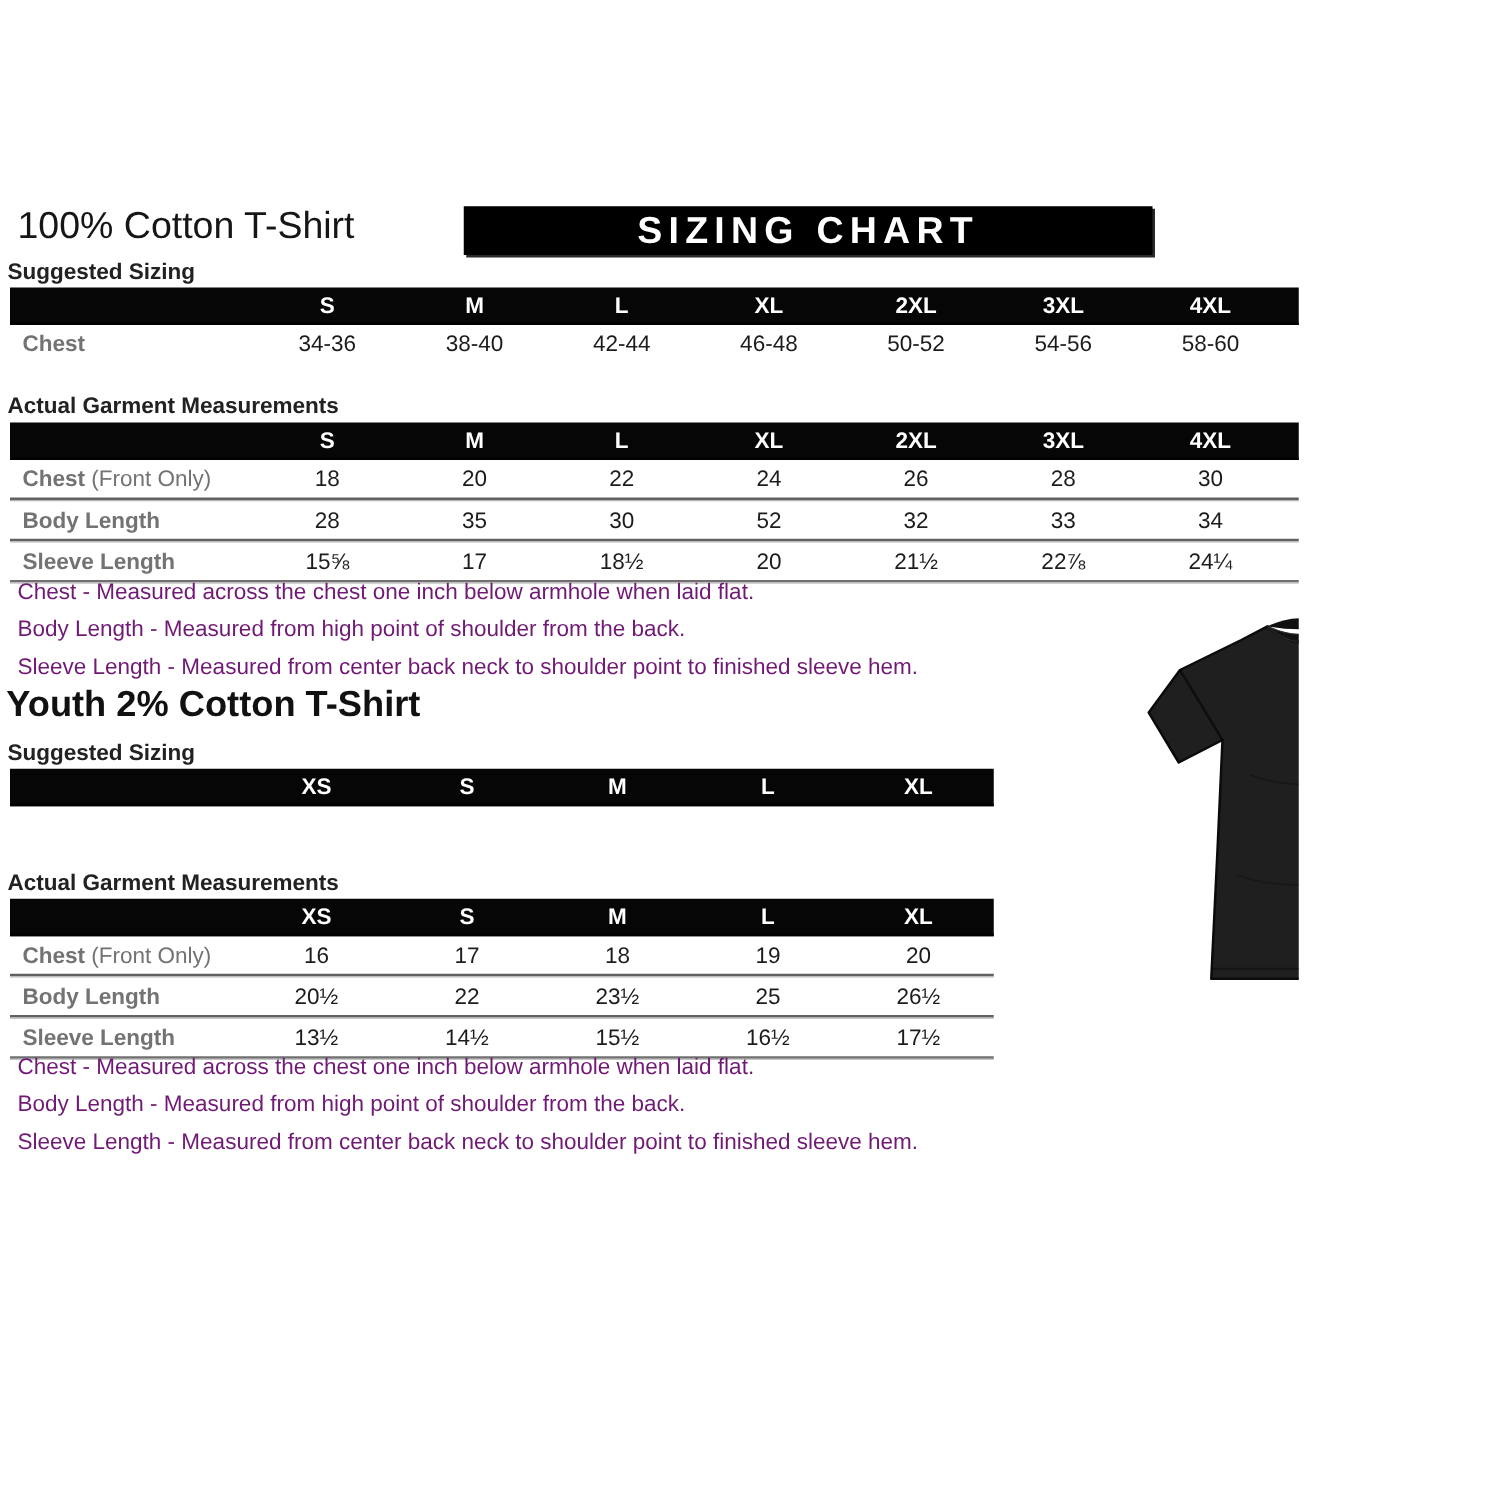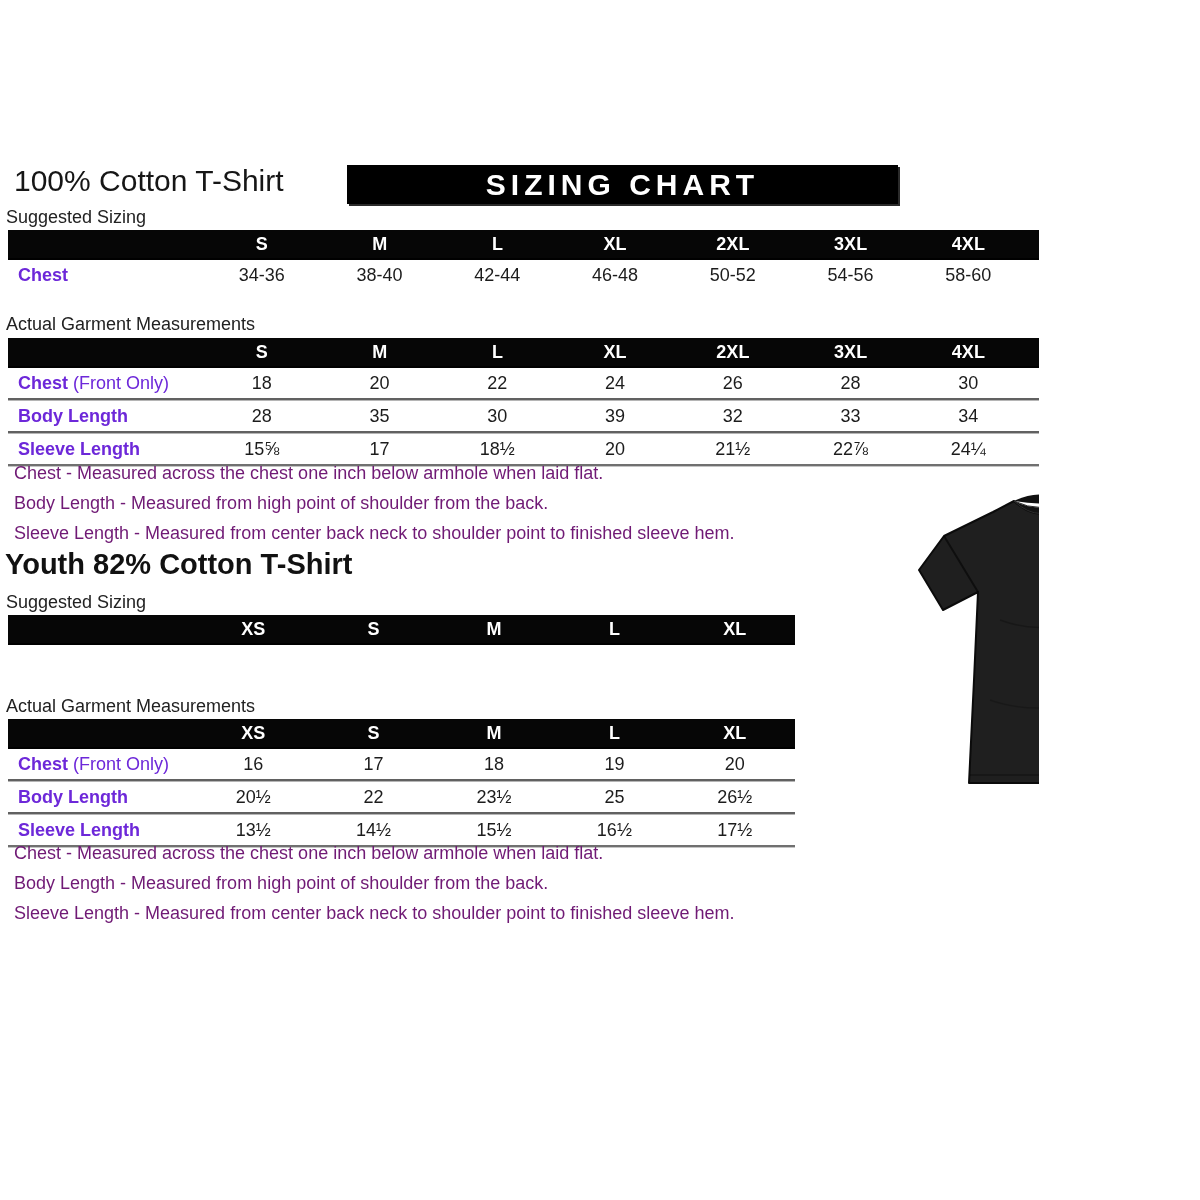--- a/index.html
+++ b/index.html
@@ -10,33 +10,34 @@
   }
   .abs { position:absolute; }
 
   .page-title { font-size:30px; font-weight:400; color:#161616; white-space:nowrap; }
   .youth-title { font-size:29px; font-weight:700; color:#111; white-space:nowrap; }
 
   .banner {
     background:#000; color:#fff; display:flex; align-items:center; justify-content:center;
     font-weight:700; font-size:30px; letter-spacing:5px; white-space:nowrap;
     box-shadow:2px 2px 0 #2a2a2a;
+    margin-left:24px;
   }
 
-  .section-label { font-size:18px; color:#222; }
+  .section-label { font-size:18px; color:#222;font-weight:bold; }
 
   .tbl { position:absolute; }
   .row { display:grid; align-items:center; }
   .adult-cols { grid-template-columns:195px repeat(8,1fr); }
   .youth-cols { grid-template-columns:185px repeat(5,1fr); }
   .hdr { background:#060606; height:28px; border-bottom:2px solid #000; }
   .hdr .c { color:#fff; font-weight:700; font-size:18px; }
   .r { height:30px; font-size:18px; color:#1c1c1c; }
   .c { text-align:center; }
-  .lbl { text-align:left; padding-left:10px; font-weight:700; white-space:nowrap; color:#6d28d9; }
+  .lbl { text-align:left; padding-left:10px; font-weight:700; white-space:nowrap; color:#737373; }
   .lbl .sfx { font-weight:400; }
   .sep { border-top:3px groove #b5b5b5; }
   .endline { border-bottom:3px groove #c4c4c4; }
 
   .notes { font-size:18px; line-height:30px; color:#701a75; white-space:nowrap; }
 </style>
 </head>
 <body>
 
 <div id="canvas">
@@ -96,21 +97,21 @@
       <div class="c">26</div>
       <div class="c">28</div>
       <div class="c">30</div>
       <div class="c">32</div>
     </div>
     <div class="row adult-cols r sep">
       <div class="c lbl">Body Length</div>
       <div class="c">28</div>
       <div class="c">35</div>
       <div class="c">30</div>
-      <div class="c">39</div>
+      <div class="c">52</div>
       <div class="c">32</div>
       <div class="c">33</div>
       <div class="c">34</div>
       <div class="c">35</div>
     </div>
     <div class="row adult-cols r sep endline">
       <div class="c lbl">Sleeve Length</div>
       <div class="c">15⅝</div>
       <div class="c">17</div>
       <div class="c">18½</div>
@@ -121,21 +122,21 @@
       <div class="c">25⅓</div>
     </div>
   </div>
 
   <div class="abs notes" style="left:14px; top:458px;">
     <div>Chest - Measured across the chest one inch below armhole when laid flat.</div>
     <div>Body Length - Measured from high point of shoulder from the back.</div>
     <div>Sleeve Length - Measured from center back neck to shoulder point to finished sleeve hem.</div>
   </div>
 
-  <div class="abs youth-title" style="left:5px; top:548px;">Youth 82% Cotton T-Shirt</div>
+  <div class="abs youth-title" style="left:5px; top:548px;">Youth 2% Cotton T-Shirt</div>
 
   <div class="abs section-label" style="left:6px; top:592px;">Suggested Sizing</div>
 
   <div class="tbl" style="left:8px; top:615px; width:787px;">
     <div class="row youth-cols hdr">
       <div class="c lbl"></div>
       <div class="c">XS</div>
       <div class="c">S</div>
       <div class="c">M</div>
       <div class="c">L</div>

